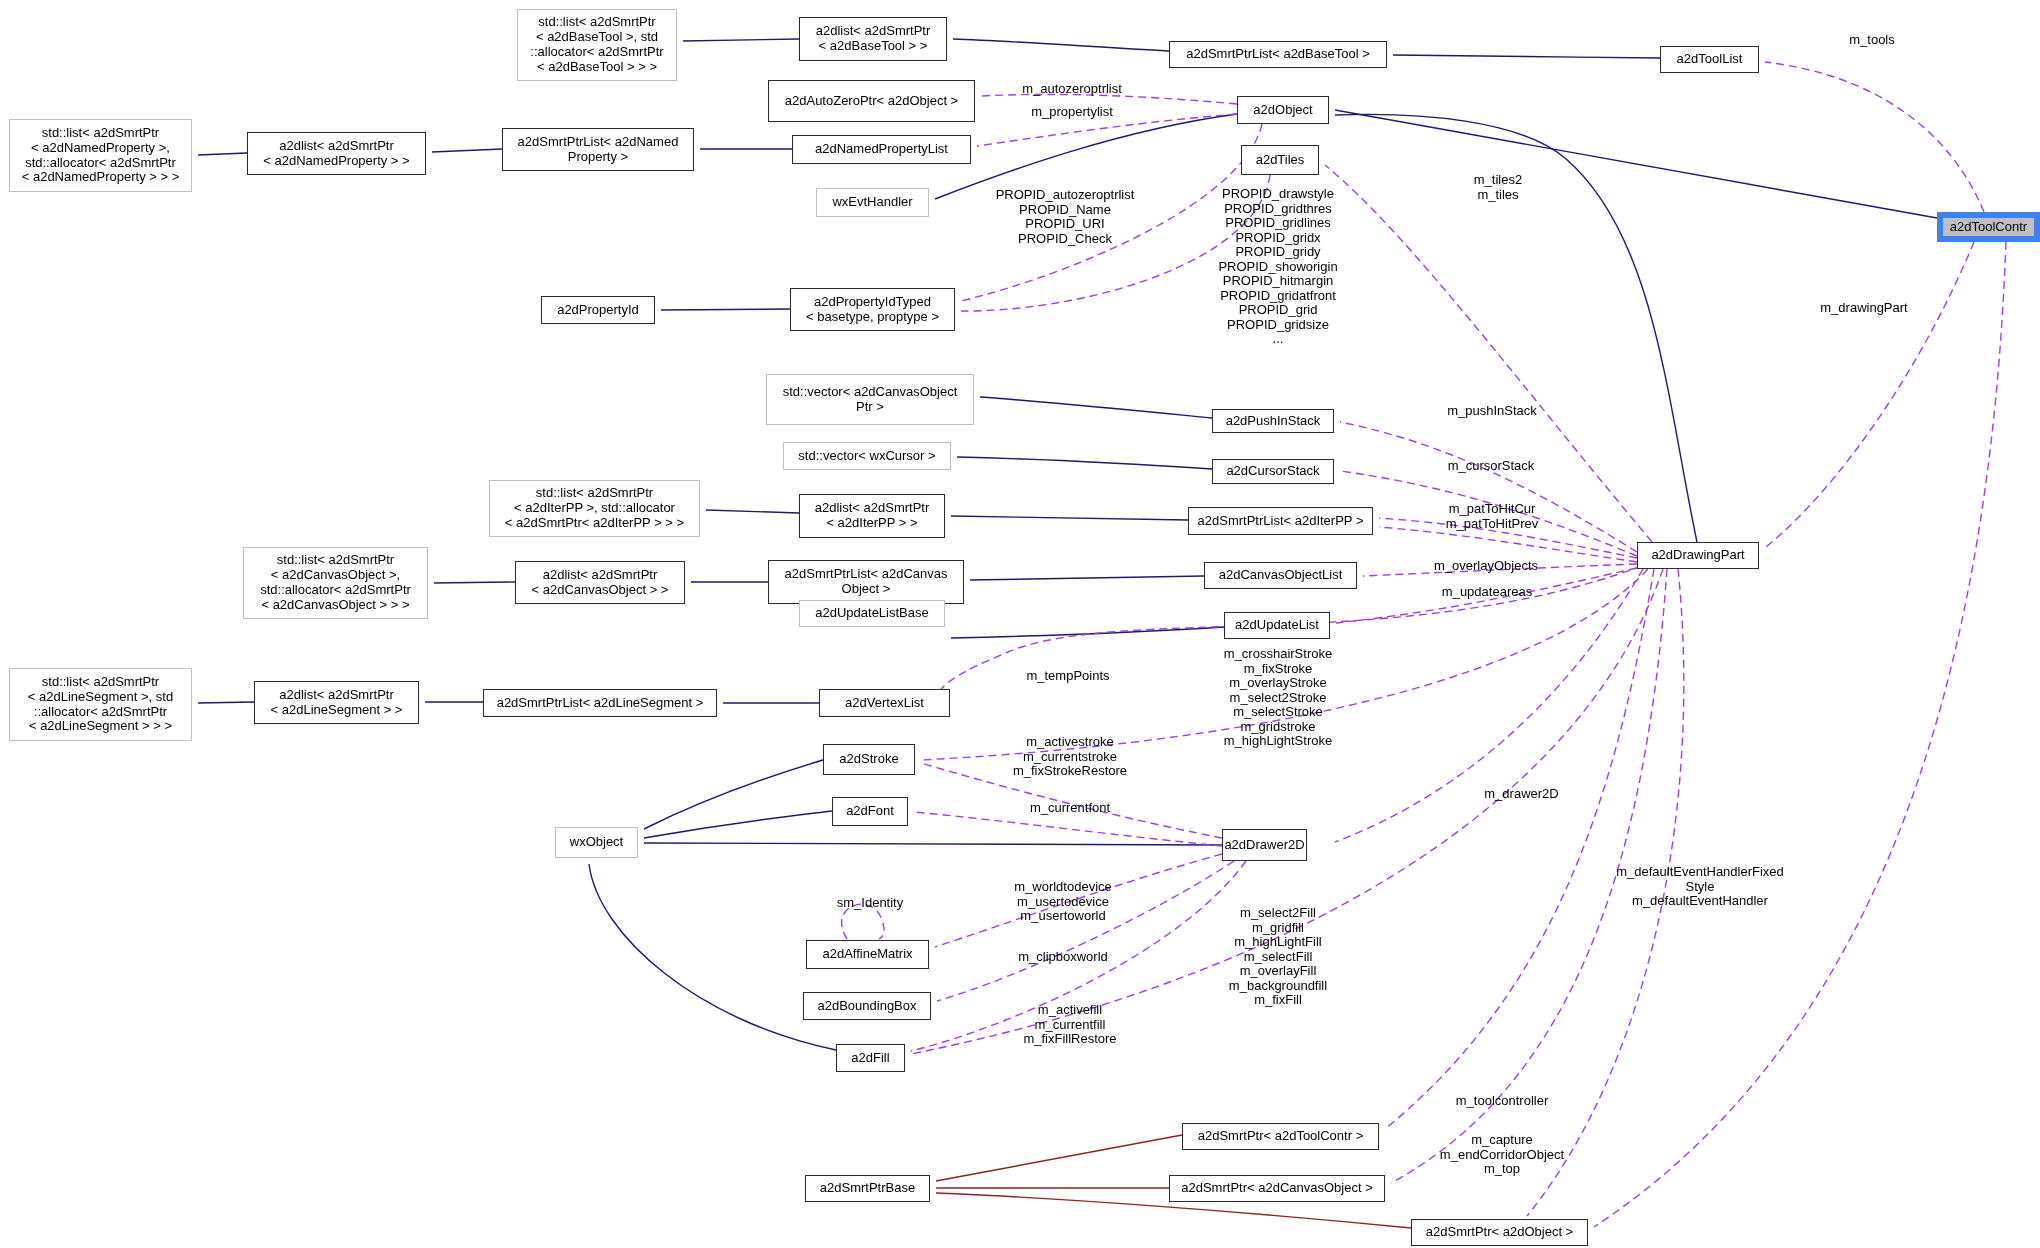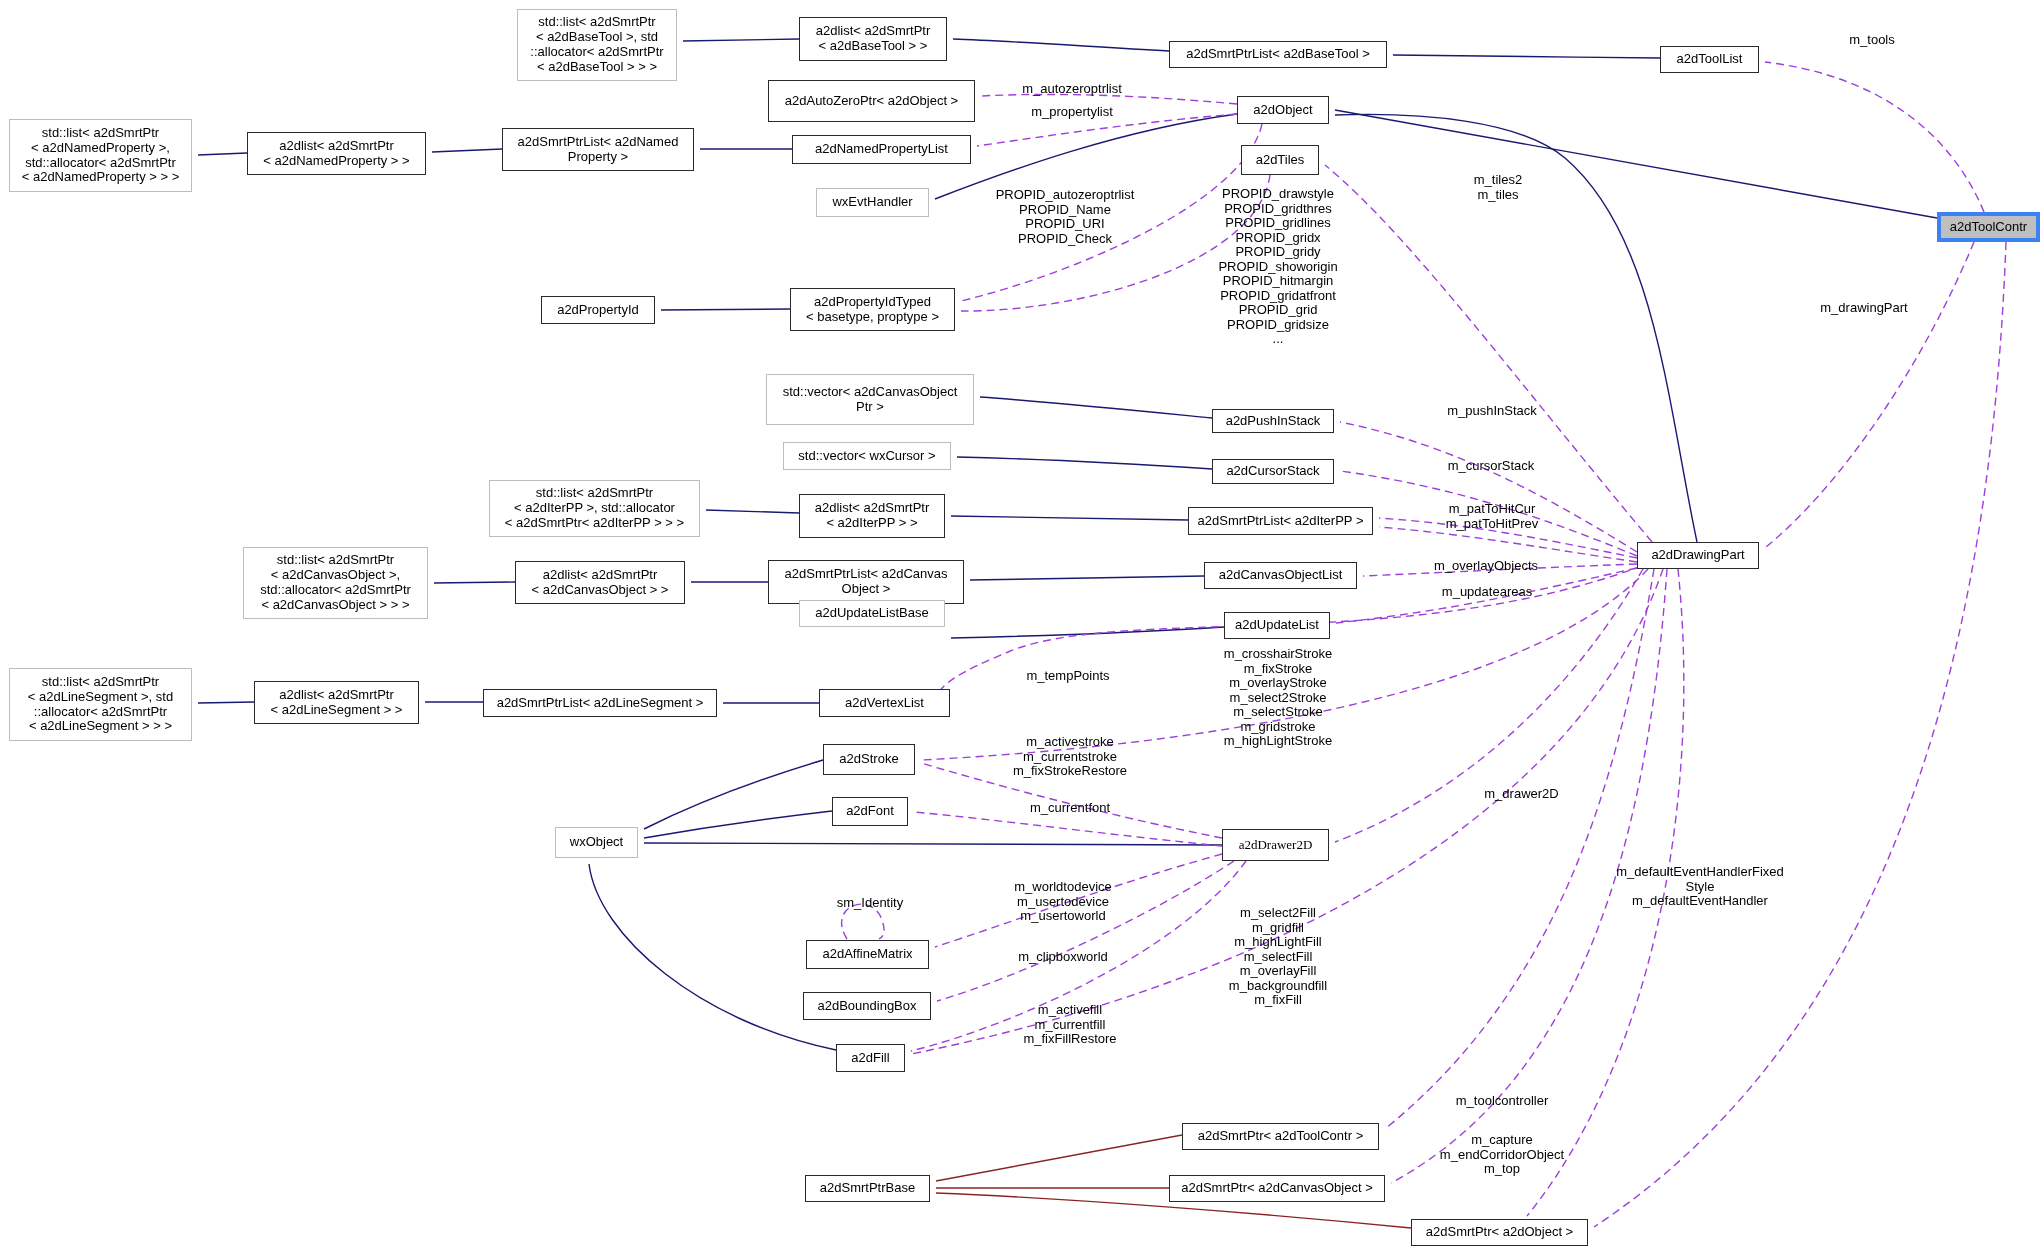--- a/index.html
+++ b/index.html
@@ -10,21 +10,21 @@
   .e-inh{stroke:var(--c-inh);stroke-width:1.4;}
   .e-red{stroke:var(--c-red);stroke-width:1.4;}
   .e-use{stroke:var(--c-use);stroke-width:1.4;stroke-dasharray:8 5;}
   .mk-inh{fill:var(--c-inh);}
   .mk-red{fill:var(--c-red);}
   .mk-use{fill:var(--c-use);}
   .node{position:absolute;background:#fff;border:1px solid var(--c-node);
         display:flex;align-items:center;justify-content:center;text-align:center;
         font-size:13px;line-height:1.14;color:#000;white-space:pre-line;box-sizing:border-box;}
   .node.external{border-color:var(--c-ext);}
-  .node.highlight{background:var(--c-hl);border:4px solid #3b82f6;}
+  .node.highlight{background:var(--c-hl);border:6px solid #3b82f6;}
   .edge-label{position:absolute;transform:translate(-50%,-50%);text-align:center;
               font-size:13px;line-height:1.12;color:#000;white-space:pre;}
 </style>
 </head>
 <body>
 
 <div id="canvas">
   <svg id="edges" viewBox="0 0 2040 1248" xmlns="http://www.w3.org/2000/svg">
     <defs>
       <marker id="arr-inh" markerUnits="userSpaceOnUse" markerWidth="14" markerHeight="10" refX="13" refY="5" orient="auto">
@@ -150,21 +150,21 @@
 &lt; a2dLineSegment &gt;, std
 ::allocator&lt; a2dSmrtPtr
 &lt; a2dLineSegment &gt; &gt; &gt;</div>
       <div class="node class" style="left: 254px; top: 681px; width: 165px; height: 43px;">a2dlist&lt; a2dSmrtPtr
 &lt; a2dLineSegment &gt; &gt;</div>
       <div class="node class" style="left: 483px; top: 689px; width: 234px; height: 28px;">a2dSmrtPtrList&lt; a2dLineSegment &gt;</div>
       <div class="node class" style="left: 819px; top: 689px; width: 131px; height: 28px;">a2dVertexList</div>
       <div class="node class" style="left: 823px; top: 744px; width: 92px; height: 31px;">a2dStroke</div>
       <div class="node class" style="left: 832px; top: 797px; width: 76px; height: 29px;">a2dFont</div>
       <div class="node external" style="left: 555px; top: 827px; width: 83px; height: 31px;">wxObject</div>
-      <div class="node class" style="left: 1222px; top: 829px; width: 107px; height: 32px; font-family: Liberation Serif, serif;">a2dDrawer2D</div>
+      <div class="node class" style="left: 1222px; top: 829px; width: 85px; height: 32px;">a2dDrawer2D</div>
       <div class="node class" style="left: 806px; top: 940px; width: 123px; height: 29px;">a2dAffineMatrix</div>
       <div class="node class" style="left: 803px; top: 992px; width: 128px; height: 28px;">a2dBoundingBox</div>
       <div class="node class" style="left: 836px; top: 1044px; width: 69px; height: 28px;">a2dFill</div>
       <div class="node class" style="left: 805px; top: 1175px; width: 125px; height: 27px;">a2dSmrtPtrBase</div>
       <div class="node class" style="left: 1182px; top: 1123px; width: 197px; height: 27px;">a2dSmrtPtr&lt; a2dToolContr &gt;</div>
       <div class="node class" style="left: 1169px; top: 1175px; width: 216px; height: 27px;">a2dSmrtPtr&lt; a2dCanvasObject &gt;</div>
       <div class="node class" style="left: 1411px; top: 1219px; width: 177px; height: 27px;">a2dSmrtPtr&lt; a2dObject &gt;</div>
     </div>
   <div id="labels-layer">
       <div class="edge-label" style="left: 1872px; top: 40px;">m_tools</div>

